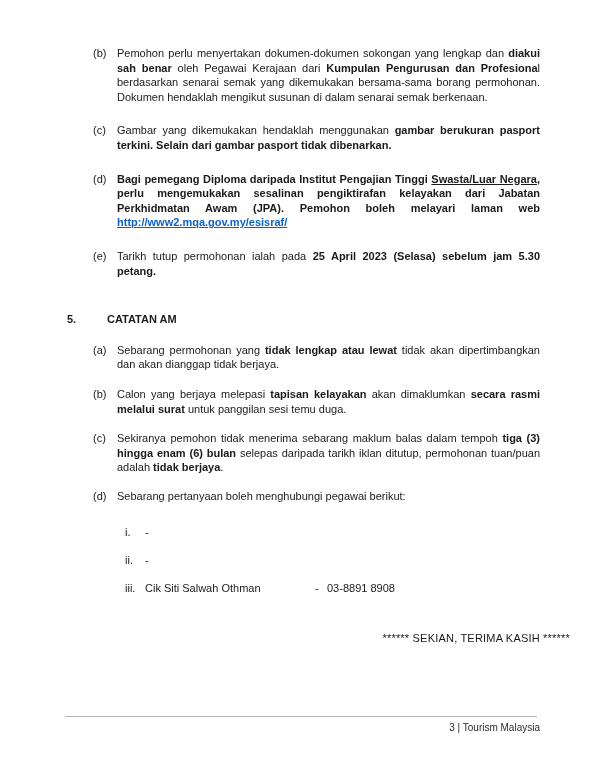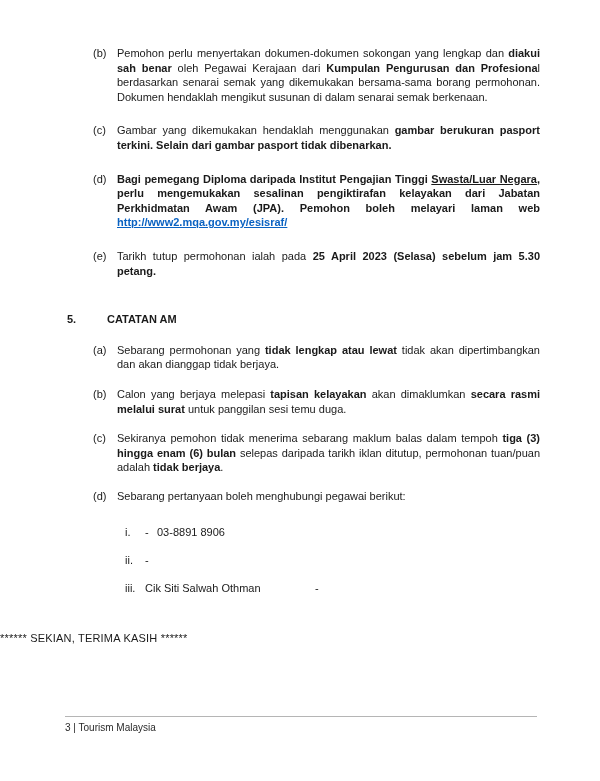--- a/index.html
+++ b/index.html
@@ -54,33 +54,34 @@
     display: flex;
     margin: 0 60px 13.4px 125px;
   }
   .contact-row .roman { width: 20px; flex: 0 0 20px; }
   .contact-row .cname { width: 170px; flex: 0 0 170px; }
   .contact-row .dash { width: 12px; flex: 0 0 12px; text-align: left; }
   .contact-row .phone { flex: 1; }
 
   .closing {
     margin: 35px 30px 8px 0;
-    text-align: left;
+    text-align: right;
     letter-spacing: 0.2px;
   }
 
   .footer-rule {
     position: absolute;
     top: 716px; left: 65px;
     width: 472px; height: 0;
     border-top: 1px solid #b5b5b5;
   }
   .footer-text {
     position: absolute;
     top: 721px; left: 65px; right: 60px;
+    text-align: right;
     font-size: 10px;
     line-height: 14px;
     color: #2b2b2b;
   }
 </style>
 </head>
 <body>
 
 <div class="content">
 
@@ -125,30 +126,30 @@
   </div>
 
   <div class="item before-contacts">
     <span class="label">(d)</span>
     <p class="text"><span>Sebarang pertanyaan boleh menghubungi pegawai berikut:</span></p>
   </div>
 
   <div class="contact-row">
     <span class="roman">i.</span>
     <span class="dash">-</span>
-    <span class="phone">03-8891 8906</span>
   </div>
   <div class="contact-row">
     <span class="roman">ii.</span>
     <span class="dash">-</span>
   </div>
   <div class="contact-row">
     <span class="roman">iii.</span>
     <span class="cname">Cik Siti Salwah Othman</span>
     <span class="dash">-</span>
+    <span class="phone">03-8891 8908</span>
   </div>
 
   <p class="closing">******  SEKIAN, TERIMA KASIH  ******</p>
 
 </div>
 
 <div class="footer-rule"></div>
 <div class="footer-text">3 | Tourism Malaysia</div>
 
 </body></html>

